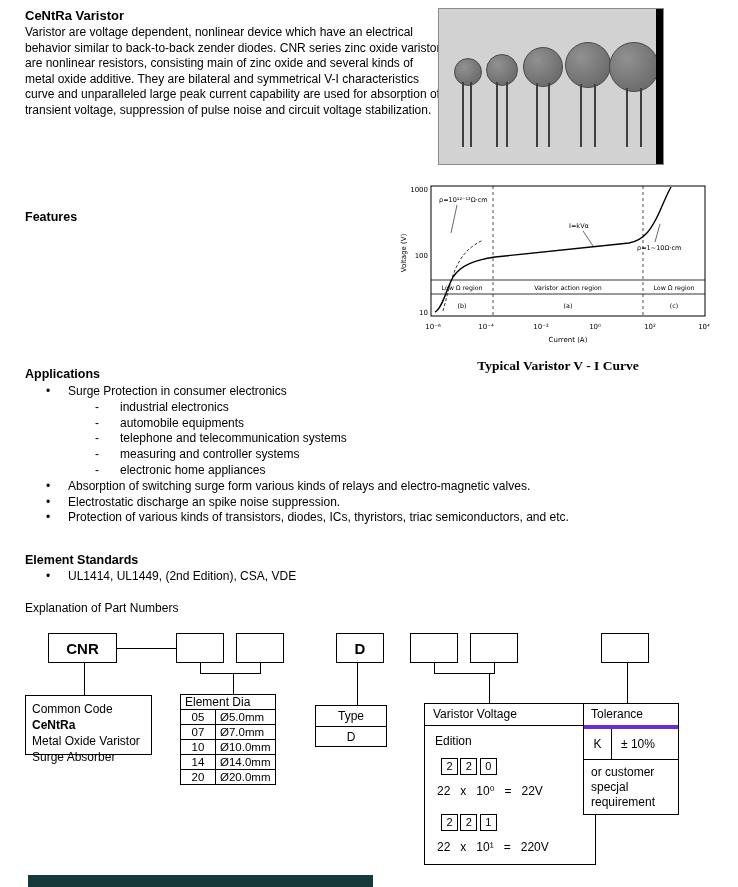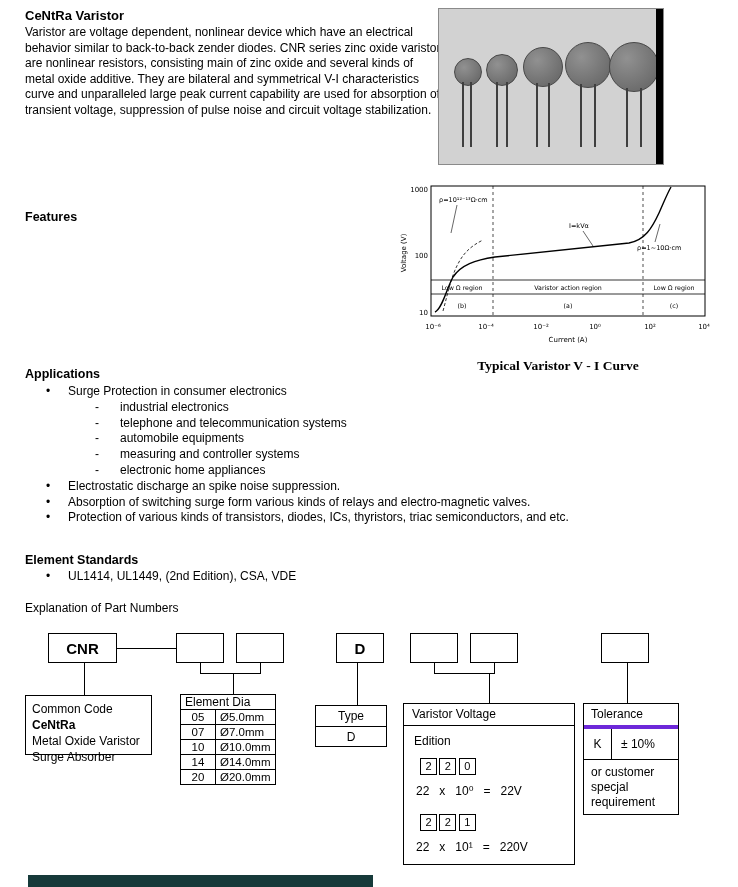--- a/index.html
+++ b/index.html
@@ -119,27 +119,27 @@
       <line x1="262" y1="64" x2="267" y2="46" stroke="#000" stroke-width="0.6"></line>
     </svg>
     <div class="caption">Typical Varistor V - I Curve</div>
   </div>
 
   <div class="abs h" style="left:25px;top:367px;">Applications</div>
   <div class="abs blist" style="left:25px;top:384px;width:695px;">
     <div class="li">Surge Protection in consumer electronics</div>
     <div>
       <div class="li2">industrial electronics</div>
+      <div class="li2">automobile equipments</div>
       <div class="li2">telephone and telecommunication systems</div>
-      <div class="li2">automobile equipments</div>
       <div class="li2">measuring and controller systems</div>
       <div class="li2">electronic home appliances</div>
     </div>
+    <div class="li">Absorption of switching surge form various kinds of relays and electro-magnetic valves.</div>
     <div class="li">Electrostatic discharge an spike noise suppression.</div>
-    <div class="li">Absorption of switching surge form various kinds of relays and electro-magnetic valves.</div>
     <div class="li">Protection of various kinds of transistors, diodes, ICs, thyristors, triac semiconductors, and etc.</div>
   </div>
 
   <div class="abs h" style="left:25px;top:553px;">Element Standards</div>
   <div class="abs blist" style="left:25px;top:569px;width:600px;">
     <div class="li">UL1414, UL1449, (2nd Edition), CSA, VDE</div>
   </div>
 
   <div class="abs txt" style="left:25px;top:601px;">Explanation of Part Numbers</div>
 
@@ -199,21 +199,21 @@
         <td>Ø20.0mm</td>
           </tr>
     </tbody>
       </table>
 
     <div class="box" style="left:315px;top:80px;width:72px;height:42px;">
       <div style="height:20px;border-bottom:1px solid #000;text-align:center;line-height:20px;">Type</div>
       <div style="height:20px;text-align:center;line-height:20px;">D</div>
     </div>
 
-    <div class="box" style="left:403px;top:78px;width:172px;height:162px;">
+    <div class="box" style="left:424px;top:78px;width:172px;height:162px;">
       <div style="height:21px;border-bottom:1px solid #000;line-height:21px;padding-left:8px;">Varistor Voltage</div>
       <div style="position:absolute;left:10px;top:30px;">Edition</div>
       <div style="position:absolute;left:16px;top:54px;">
         <span class="digit">2</span>
         <span class="digit">2</span>
         <span class="digit">0</span>
       </div>
       <div class="formula" style="position:absolute;left:12px;top:80px;">22   x   10⁰   =   22V</div>
       <div style="position:absolute;left:16px;top:110px;">
         <span class="digit">2</span>

